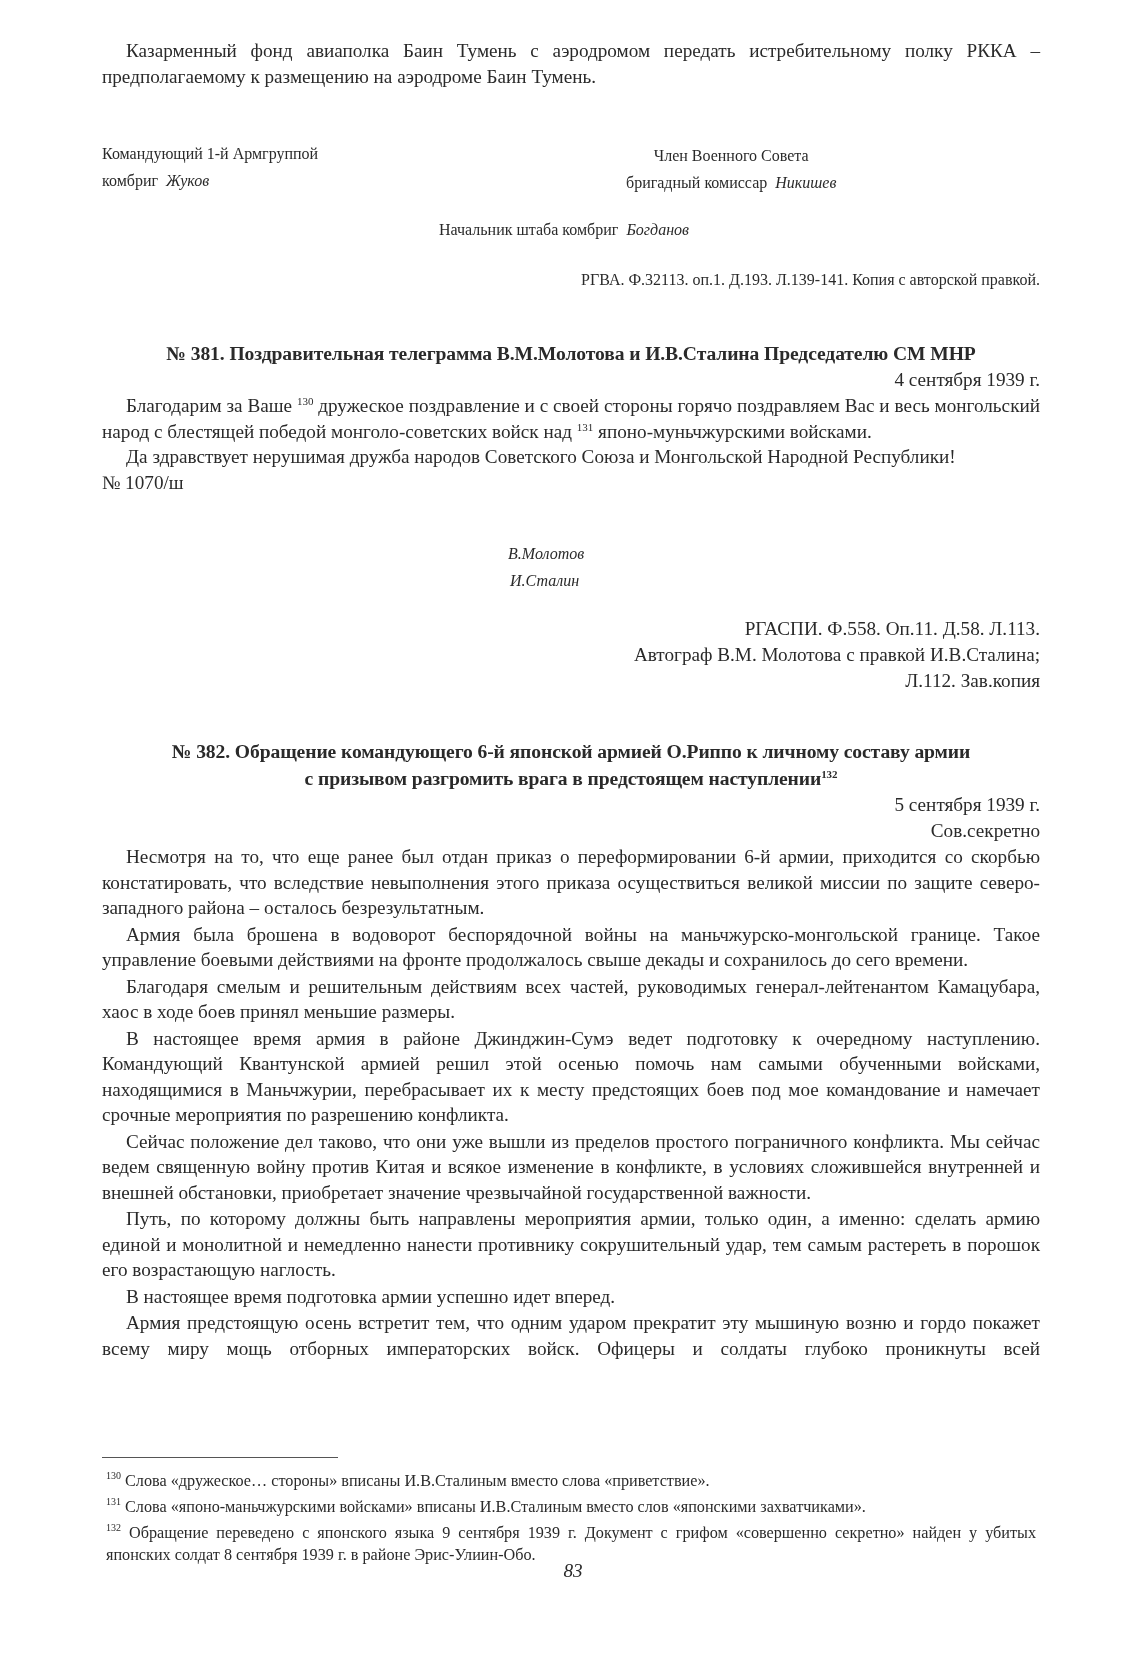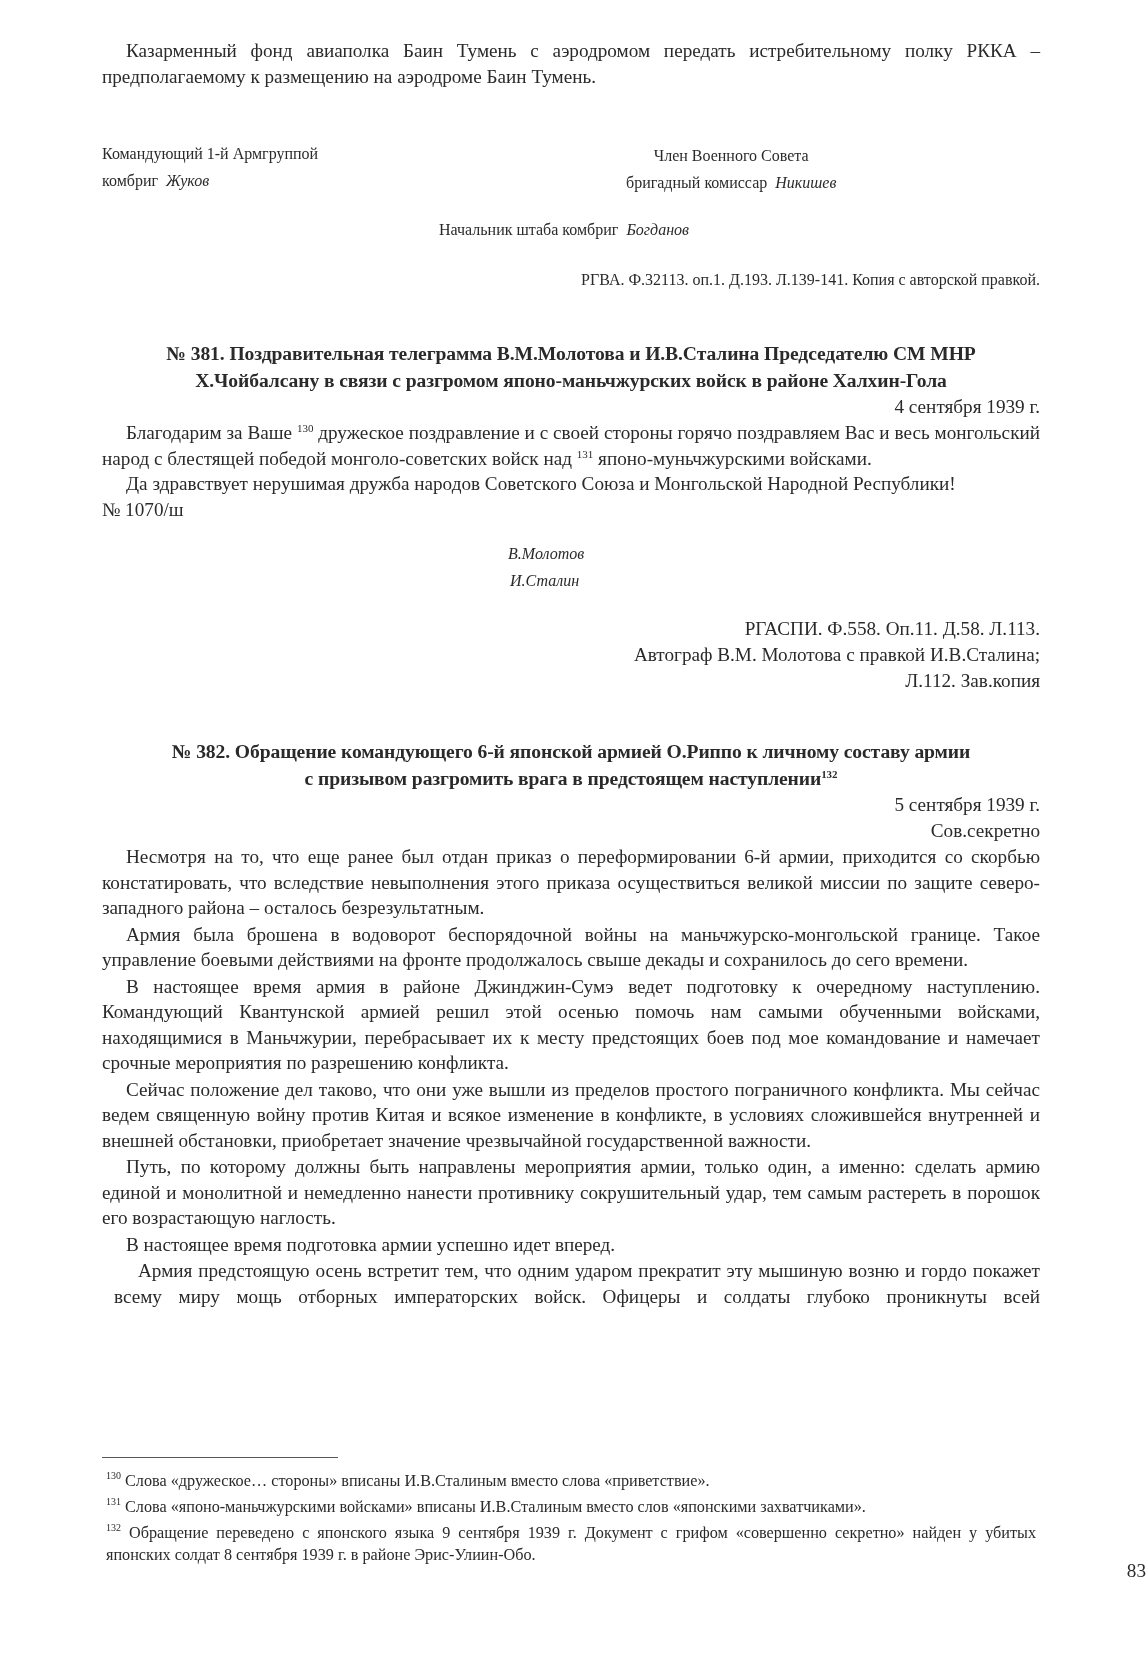--- a/index.html
+++ b/index.html
@@ -16,21 +16,21 @@
     .sig { font-size: 16px; line-height: 27px; }
     .it { font-style: italic; }
     .title {
       font-weight: bold; font-size: 19.6px; line-height: 27px; text-align: center;
       letter-spacing: -0.1px;
     }
     .right { text-align: right; font-size: 19.2px; line-height: 26px; }
     .sup { font-size: 11px; vertical-align: 7px; line-height: 0; }
     .footnote { font-size: 16.2px; line-height: 22px; text-align: justify; text-align-last: left; margin: 4px; }
     .rule { position: absolute; left: 102px; top: 1457px; width: 236px; height: 1px; background: #555; }
-    .pageno { position: absolute; left: 0; width: 1146px; top: 1560px; text-align: right; font-size: 19.2px; }
+    .pageno { position: absolute; left: 0; width: 1146px; top: 1560px; text-align: center; font-size: 19.2px; font-style: italic; }
     .block { position: absolute; left: 102px; width: 938px; font-family: Liberation Serif, serif; }
   </style>
 </head>
 <body>
 
 <div class="block" style="top:38px;" data-name="intro-section">
   <p class="para" style="text-indent:0;" data-name="intro-paragraph"><span style="display:inline-block;width:0;"></span><span data-name="intro-paragraph-text">Казарменный фонд авиаполка Баин Тумень с аэродромом передать истребительному полку РККА – предполагаемому к размещению на аэродроме Баин Тумень.</span></p>
 </div>
 
 <div class="abs sig" style="left:102px; top:140px;" data-name="signature-left">
@@ -46,21 +46,20 @@
   </div>
 </div>
 <div class="abs sig" style="left:396px; top:216px;margin-left:43px;" data-name="signature-center">
   <span data-name="signature-center-title">Начальник штаба комбриг</span>&nbsp;&nbsp;<span class="it" data-name="signature-center-name">Богданов</span>
 </div>
 <div class="abs sig" style="right:106px; top:266px;" data-name="source-top">РГВА. Ф.32113. оп.1. Д.193. Л.139-141. Копия с авторской правкой.</div>
 
 <div class="block" style="top:340px;" data-name="doc381-section">
   <div class="title" data-name="doc381-title">
     <div data-name="doc381-title-line1">№ 381. Поздравительная телеграмма В.М.Молотова и И.В.Сталина Председателю СМ МНР</div>
-    <div data-name="doc381-title-line2">Х.Чойбалсану в связи с разгромом японо-маньчжурских войск в районе Халхин-Гола</div>
   </div>
   <div class="right" data-name="doc381-date">4 сентября 1939 г.</div>
   <p class="para" style="text-indent:0;" data-name="doc381-paragraph-1"><span data-name="doc381-p1-text-a">Благодарим за Ваше </span><span class="sup" data-name="footnote-ref-130">130</span><span data-name="doc381-p1-text-b"> дружеское поздравление и с своей стороны горячо поздравляем Вас и весь монгольский народ с блестящей победой монголо-советских войск над </span><span class="sup" data-name="footnote-ref-131">131</span><span data-name="doc381-p1-text-c"> японо-муньчжурскими войсками.</span></p>
   <p class="para" data-name="doc381-paragraph-2">Да здравствует нерушимая дружба народов Советского Союза и Монгольской Народной Республики!</p>
   <p class="para" data-name="doc381-number">№ 1070/ш</p>
 </div>
 
 <div class="abs sig it" style="left:508px; top:540px;" data-name="doc381-signatures">
   <div data-name="doc381-sign-molotov">В.Молотов</div>
   <div style="padding-left:2px;font-style:italic;" data-name="doc381-sign-stalin">И.Сталин</div>
@@ -75,25 +74,26 @@
 <div class="block" style="top:738px;" data-name="doc382-section">
   <div class="title" data-name="doc382-title">
     <div data-name="doc382-title-line1">№ 382. Обращение командующего 6-й японской армией О.Риппо к личному составу армии</div>
     <div data-name="doc382-title-line2-wrap"><span data-name="doc382-title-line2">с призывом разгромить врага в предстоящем наступлении</span><span class="sup" data-name="footnote-ref-132">132</span></div>
   </div>
   <div class="right" data-name="doc382-date">5 сентября 1939 г.</div>
   <div class="right" data-name="doc382-classification">Сов.секретно</div>
   <div data-name="doc382-body">
     <p class="para" data-name="doc382-paragraph">Несмотря на то, что еще ранее был отдан приказ о переформировании 6-й армии, приходится со скорбью констатировать, что вследствие невыполнения этого приказа осуществиться великой миссии по защите северо-западного района – осталось безрезультатным.</p>
     <p class="para" data-name="doc382-paragraph">Армия была брошена в водоворот беспорядочной войны на маньчжурско-монгольской границе. Такое управление боевыми действиями на фронте продолжалось свыше декады и сохранилось до сего времени.</p>
+    <p class="para" data-name="doc382-paragraph">Благодаря смелым и решительным действиям всех частей, руководимых генерал-лейтенантом Камацубара, хаос в ходе боев принял меньшие размеры.</p>
     <p class="para" data-name="doc382-paragraph">В настоящее время армия в районе Джинджин-Сумэ ведет подготовку к очередному наступлению. Командующий Квантунской армией решил этой осенью помочь нам самыми обученными войсками, находящимися в Маньчжурии, перебрасывает их к месту предстоящих боев под мое командование и намечает срочные мероприятия по разрешению конфликта.</p>
     <p class="para" data-name="doc382-paragraph">Сейчас положение дел таково, что они уже вышли из пределов простого пограничного конфликта. Мы сейчас ведем священную войну против Китая и всякое изменение в конфликте, в условиях сложившейся внутренней и внешней обстановки, приобретает значение чрезвычайной государственной важности.</p>
     <p class="para" data-name="doc382-paragraph">Путь, по которому должны быть направлены мероприятия армии, только один, а именно: сделать армию единой и монолитной и немедленно нанести противнику сокрушительный удар, тем самым растереть в порошок его возрастающую наглость.</p>
     <p class="para" data-name="doc382-paragraph">В настоящее время подготовка армии успешно идет вперед.</p>
-    <p class="para" style="text-align-last:justify;margin-left:12px;" data-name="doc382-paragraph">Армия предстоящую осень встретит тем, что одним ударом прекратит эту мышиную возню и гордо покажет всему миру мощь отборных императорских войск. Офицеры и солдаты глубоко проникнуты всей</p>
+    <p class="para" style="text-align-last:justify;" data-name="doc382-paragraph">Армия предстоящую осень встретит тем, что одним ударом прекратит эту мышиную возню и гордо покажет всему миру мощь отборных императорских войск. Офицеры и солдаты глубоко проникнуты всей</p>
   </div>
 </div>
 
 <div class="rule" data-name="footnote-divider"></div>
 <div class="block" style="top:1466px;" data-name="footnotes">
   <p class="footnote" data-name="footnote-130"><span class="sup" style="font-size:10px;" data-name="footnote-number">130</span> <span data-name="footnote-text">Слова «дружеское… стороны» вписаны И.В.Сталиным вместо слова «приветствие».</span></p>
   <p class="footnote" data-name="footnote-131"><span class="sup" style="font-size:10px;" data-name="footnote-number">131</span> <span data-name="footnote-text">Слова «японо-маньчжурскими войсками» вписаны И.В.Сталиным вместо слов «японскими захватчиками».</span></p>
   <p class="footnote" data-name="footnote-132"><span class="sup" style="font-size:10px;" data-name="footnote-number">132</span> <span data-name="footnote-text">Обращение переведено с японского языка 9 сентября 1939 г. Документ с грифом «совершенно секретно» найден у убитых японских солдат 8 сентября 1939 г. в районе Эрис-Улиин-Обо.</span></p>
 </div>
 

